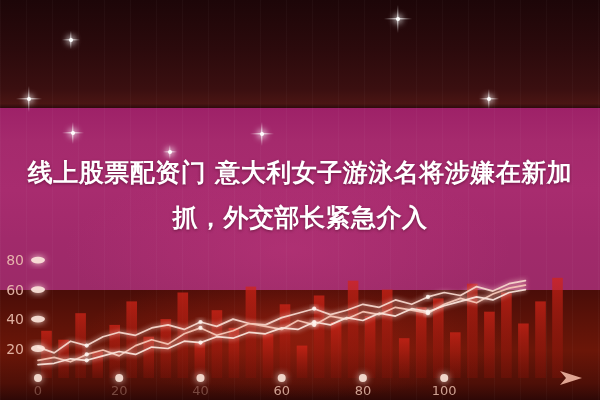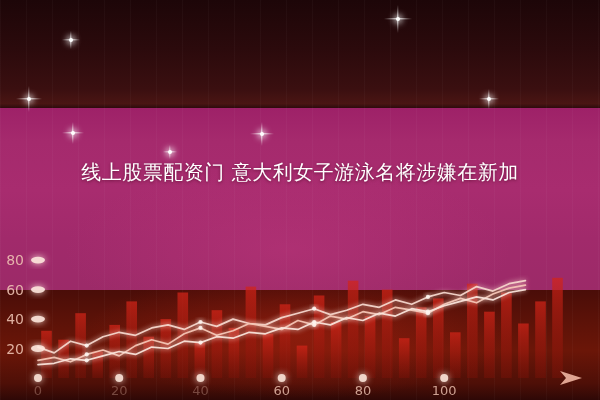--- a/index.html
+++ b/index.html
@@ -55,21 +55,21 @@
   .spark .h{width:100%;height:1.4px;
     background:linear-gradient(90deg,rgba(255,255,255,0),#fff 45%,#fff 55%,rgba(255,255,255,0));border-radius:0;}
   .spark .v{height:100%;width:1.4px;
     background:linear-gradient(180deg,rgba(255,255,255,0),#fff 45%,#fff 55%,rgba(255,255,255,0));border-radius:0;}
   .spark .c{width:4px;height:4px;box-shadow:0 0 6px 2px rgba(255,255,255,.85);}
 
   
   #headline{
     position:absolute;left:0;top:150px;width:600px;
     text-align:center;line-height:45px;
-    color:#ffffff;font-weight:normal;font-size:20px;
+    color:#ffffff;font-weight:bold;font-size:25px;
     letter-spacing:.5px;white-space:nowrap;
     text-shadow:0 1px 3px rgba(60,0,25,.55);
   }
   #headline .l{display:block;}
 </style>
 </head>
 <body>
 
 <div id="stage">
 
@@ -214,15 +214,16 @@
       </div>
       <div class="spark" style="left: 163px; top: 145px; width: 14px; height: 14px;">
         <b class="h"></b>
         <b class="v"></b>
         <b class="c"></b>
       </div>
     </div>
 
   <div id="headline">
     <span class="l">线上股票配资门 意大利女子游泳名将涉嫌在新加</span>
+    <span class="l">抓，外交部长紧急介入</span>
   </div>
 
 </div>
 
 </body></html>

